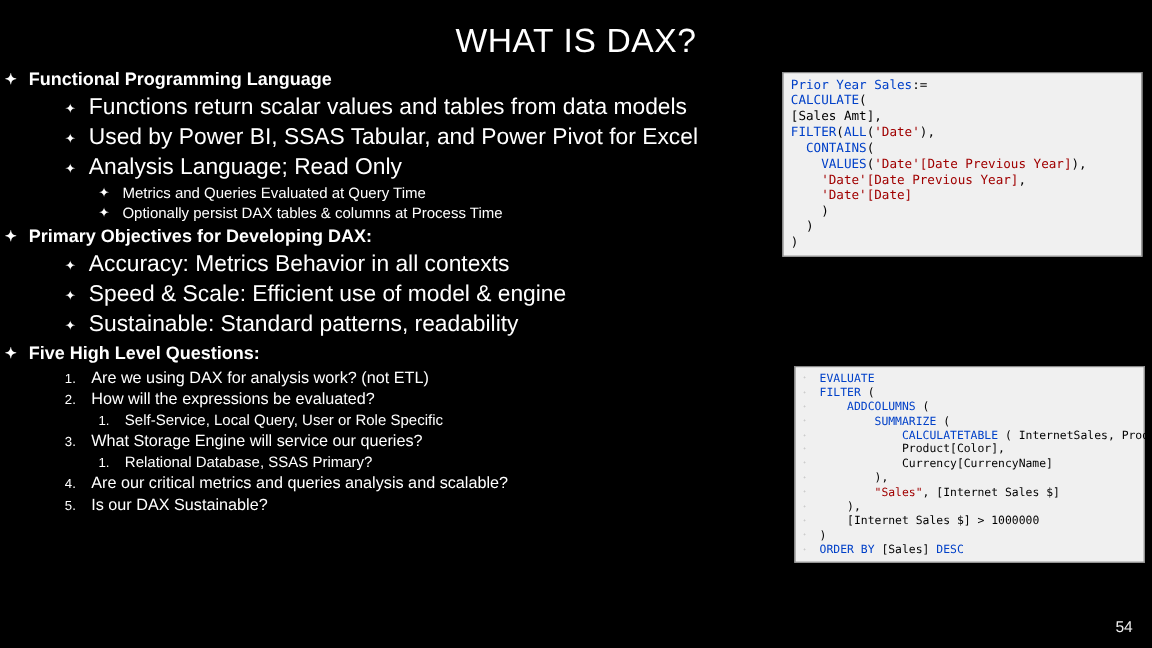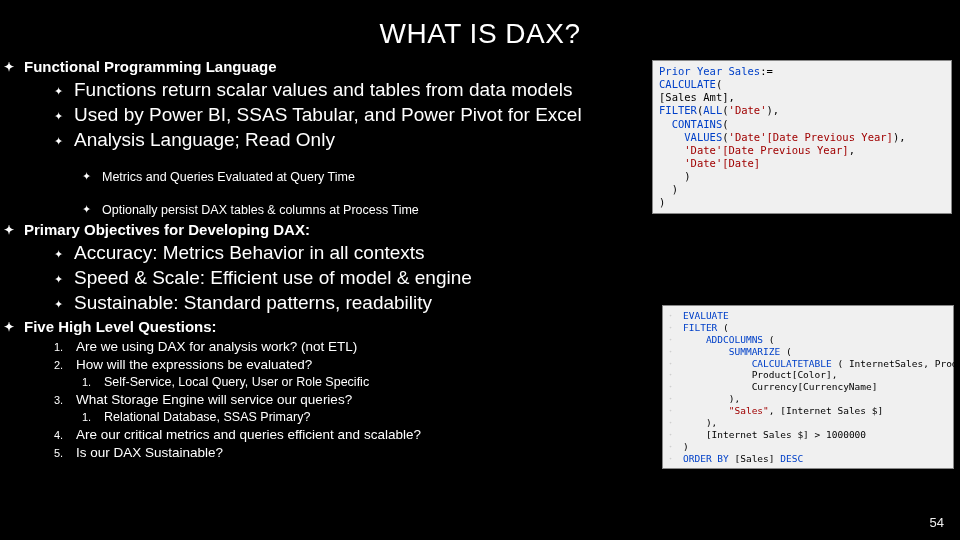--- a/index.html
+++ b/index.html
@@ -2,21 +2,21 @@
 <html><head>
 <meta charset="utf-8">
 <style>
 * { margin:0; padding:0; box-sizing:border-box; }
 html,body { width:960px; height:540px; overflow:hidden; }
 body { background:#000; color:#fff; font-family:Arial,Helvetica,sans-serif; position:relative; }
 .title { text-align:center; font-size:28px; font-weight:400; letter-spacing:0.5px; padding-top:18px; }
 .content { padding:4px 10px 0 26px; }
 .b1 { font-size:15px; font-weight:600; margin:4px 0 4px 0; }
 .b2 { font-size:19px; margin:3px 0 3px 28px; font-weight:400; }
-.b3 { font-size:12.5px; margin:19px 0 3px 56px; font-weight:400; }
+.b3 { font-size:12.5px; margin:3px 0 3px 56px; font-weight:400; }
 .n2 { font-size:13.5px; margin:3px 0 3px 28px; }
 .n3 { font-size:12.5px; margin:3px 0 3px 56px; }
 .bullet::before { content:"\2726"; display:inline-block; width:20px; color:#fff; font-size:11px; vertical-align:1px; }
 .bullet-top::before { content:"\2726"; display:inline-block; width:20px; margin-left:-22px; color:#fff; font-size:12px; vertical-align:1px; }
 .num { display:inline-block; width:22px; font-size:11px; vertical-align:0; }
 .code-img { position:absolute; background:#f0f0f0; color:#000; border:1px solid #888; box-shadow:2px 2px 3px rgba(0,0,0,0.4); padding:4px 6px; font-family:Consolas,Menlo,monospace; font-size:10.5px; line-height:1.25; white-space:pre; }
 #code1 { top:60px; right:8px; width:300px; }
 #code2 { top:305px; right:6px; width:292px; font-size:9.5px; }
 .page-num { position:absolute; right:16px; bottom:10px; font-size:13px; color:#eee; }
 .kw-b { color:#0040c8; }
@@ -41,21 +41,21 @@
     <div class="b2 bullet"><span>Accuracy: Metrics Behavior in all contexts</span></div>
     <div class="b2 bullet"><span>Speed &amp; Scale: Efficient use of model &amp; engine</span></div>
     <div class="b2 bullet"><span>Sustainable: Standard patterns, readability</span></div>
 
   <div class="b1 bullet-top"><span>Five High Level Questions:</span></div>
     <div class="n2"><span class="num">1.</span><span>Are we using DAX for analysis work? (not ETL)</span></div>
     <div class="n2"><span class="num">2.</span><span>How will the expressions be evaluated?</span></div>
       <div class="n3"><span class="num">1.</span><span>Self-Service, Local Query, User or Role Specific</span></div>
     <div class="n2"><span class="num">3.</span><span>What Storage Engine will service our queries?</span></div>
       <div class="n3"><span class="num">1.</span><span>Relational Database, SSAS Primary?</span></div>
-    <div class="n2"><span class="num">4.</span><span>Are our critical metrics and queries efficient and scalable?</span></div>
+    <div class="n2"><span class="num">4.</span><span>Are our critical metrics and queries analysis and scalable?</span></div>
     <div class="n2"><span class="num">5.</span><span>Is our DAX Sustainable?</span></div>
 </div>
 
 <div id="code1" class="code-img"><span class="kw-b">Prior Year Sales</span><span>:=</span>
 <span class="kw-b">CALCULATE</span><span>(</span>
 <span>[Sales Amt]</span><span>,</span>
 <span class="kw-b">FILTER</span><span>(</span><span class="kw-b">ALL</span><span>(</span><span class="kw-r">'Date'</span><span>),</span>
   <span class="kw-b">CONTAINS</span><span>(</span>
     <span class="kw-b">VALUES</span><span>(</span><span class="kw-r">'Date'[Date Previous Year]</span><span>),</span>
     <span class="kw-r">'Date'[Date Previous Year]</span><span>,</span>

